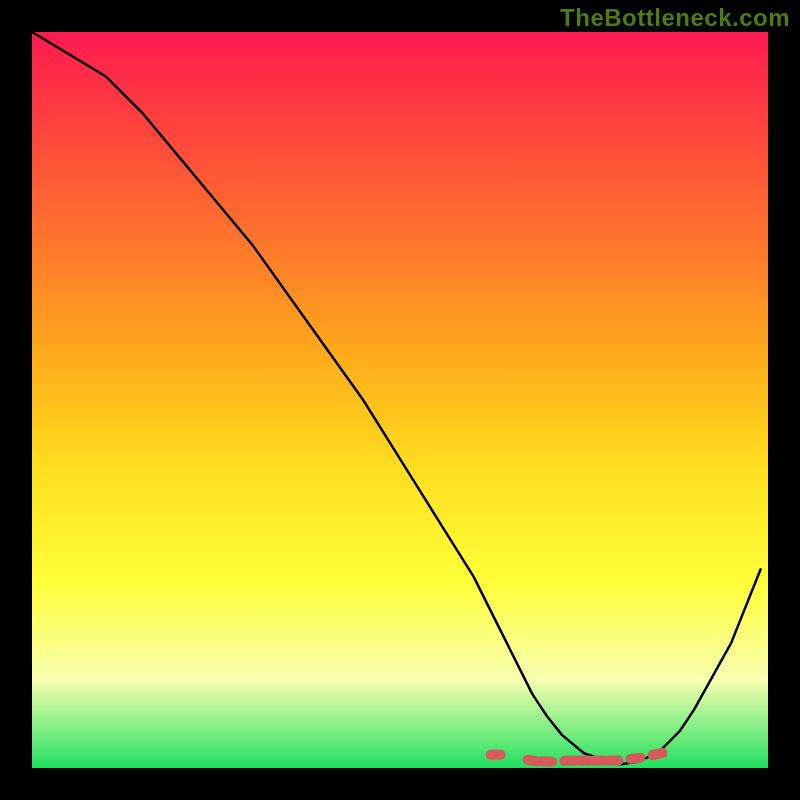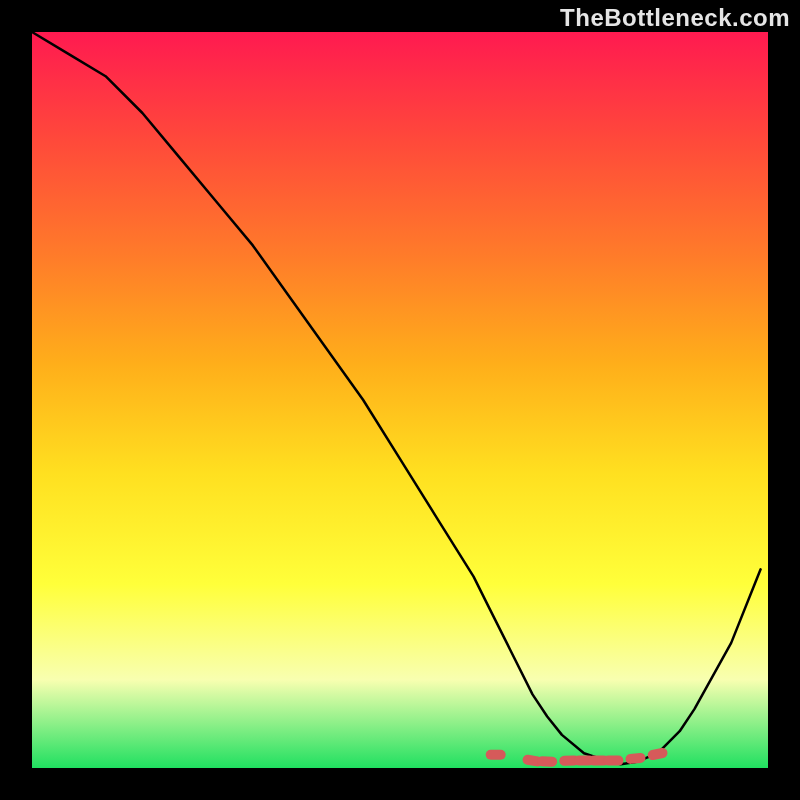--- a/index.html
+++ b/index.html
@@ -21,21 +21,21 @@
       #f8ffb0 88%,
       #20e060 100%);
   }
   .watermark {
     position: absolute;
     top: 4px;
     right: 10px;
     font-family: Arial, Helvetica, sans-serif;
     font-size: 24px;
     font-weight: 600;
-    color: #e5e5e5;
+    color: #4d7c0f;
     letter-spacing: 0.5px;
   }
   svg.overlay { position: absolute; left: 0; top: 0; width: 800px; height: 800px; }
   .curve { fill: none; stroke: #000; stroke-width: 2.5; stroke-linecap: round; stroke-linejoin: round; }
   .marker { fill: #d65a5a; stroke: none; }
 </style>
 </head>
 <body>
 <div id="root">
 

